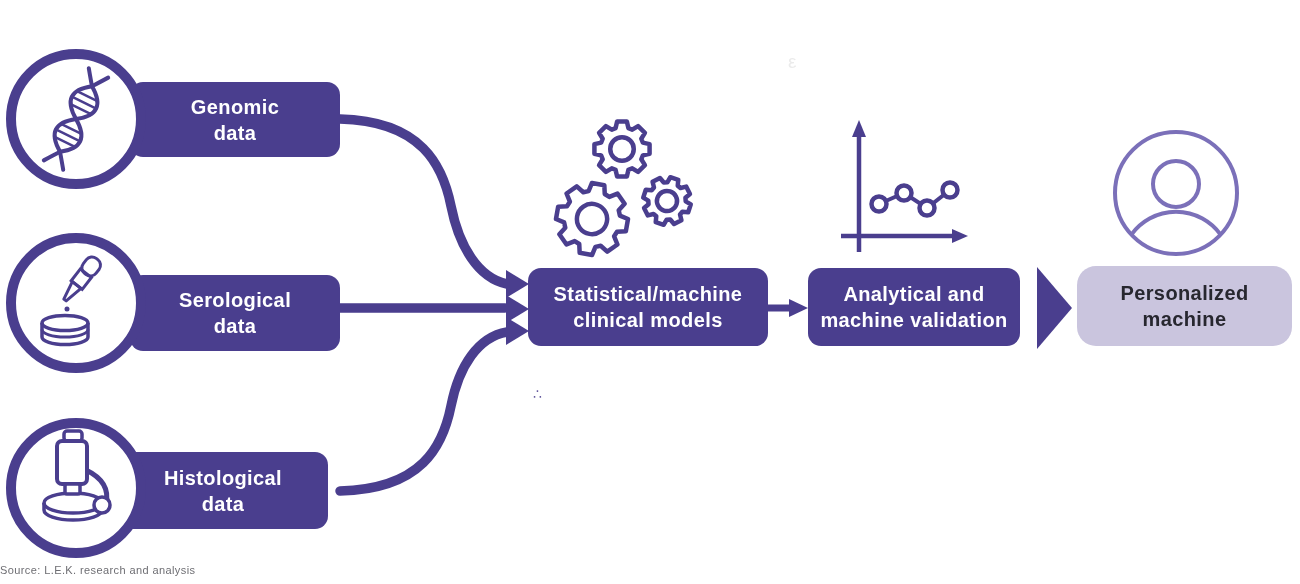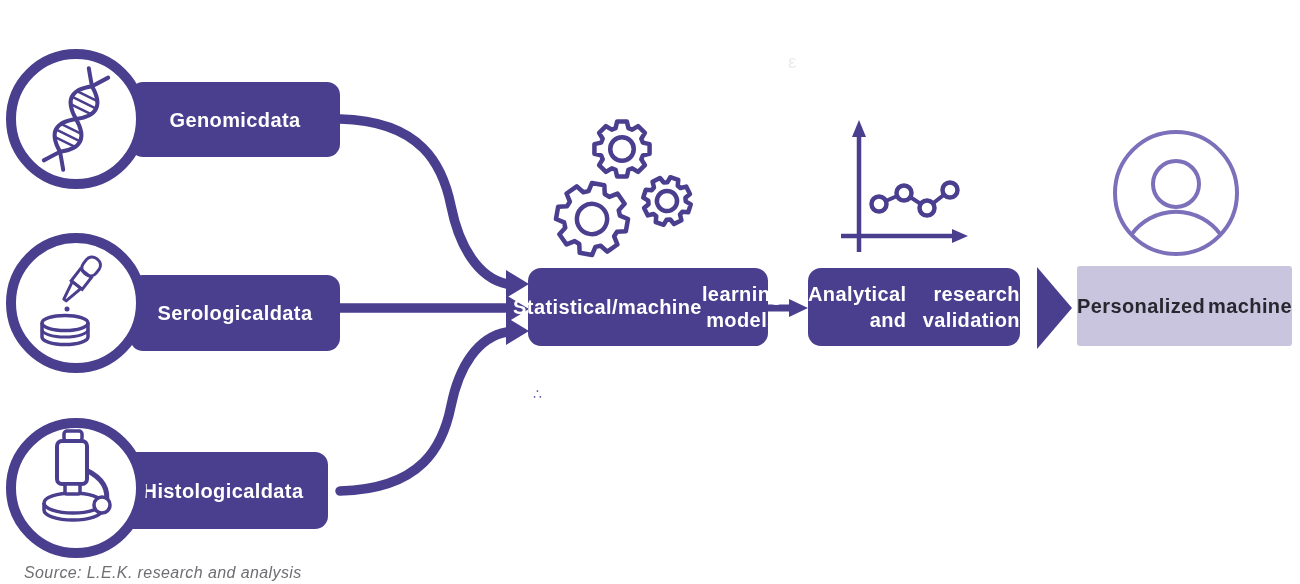--- a/index.html
+++ b/index.html
@@ -10,36 +10,36 @@
   svg{display:block;}
   .connectors{position:absolute;left:0;top:0;z-index:1;}
   .stroke-p{stroke:var(--purple);}
   .fill-p{fill:var(--purple);}
   .stroke-l{stroke:var(--personPurple);}
   .nofill{fill:none;}
   .whitefill{fill:#ffffff;}
 
   .pill{
     position:absolute;z-index:2;border-radius:13px;background:var(--purple);
-    display:flex;flex-direction:row;justify-content:center;align-items:center;
+    display:flex;flex-direction:column;justify-content:center;align-items:center;
     color:#ffffff;font-size:20px;font-weight:600;letter-spacing:.4px;line-height:26px;
     text-align:center;
   }
-  .pill.light{background:var(--lightPurple);color:var(--darkText);border-radius:3px;justify-content:space-between;}
+  .pill.light{background:var(--lightPurple);color:var(--darkText);border-radius:19px;}
 
   .src-circle{
     position:absolute;z-index:3;width:120px;height:120px;border-radius:50%;
     border:10px solid var(--purple);background:#ffffff;
     display:flex;align-items:center;justify-content:center;
   }
   .icon-abs{position:absolute;z-index:2;}
   .decor{position:absolute;z-index:4;}
   .source-note{
-    position:absolute;left:24px;top:564px;z-index:4;
-    font-size:16px;letter-spacing:.4px;color:var(--sourceText);font-style:italic;
+    position:absolute;left:0;top:564px;z-index:4;
+    font-size:11px;letter-spacing:.4px;color:var(--sourceText);
   }
 </style>
 </head>
 <body>
 
 <div class="canvas">
 
   <svg class="connectors" width="1300" height="584" viewBox="0 0 1300 584">
     <g>
       <path class="stroke-p nofill" d="M 340,119 C 422,121 443,166 451,206 C 459,246 478,278 507,284" stroke-width="9.5" stroke-linecap="round"></path>
@@ -136,26 +136,26 @@
   </svg>
 
   <svg class="icon-abs" style="left:1106px;top:123px;" width="140" height="140" viewBox="0 0 140 140">
     <circle class="stroke-l nofill" stroke-width="4" cx="70" cy="70" r="61"></circle>
     <circle class="stroke-l nofill" stroke-width="4" cx="70" cy="61" r="23"></circle>
     <path class="stroke-l nofill" stroke-width="4" d="M 25.4,111.6 A 55 55 0 0 1 114.6,111.6"></path>
   </svg>
 
   <div class="pill" style="left:528px;top:268px;width:240px;height:78px;">
     <span>Statistical/machine</span>
-    <span>learning models</span>
+    <span>clinical models</span>
   </div>
 
   <div class="pill" style="left:808px;top:268px;width:212px;height:78px;text-align:right;">
     <span>Analytical and</span>
-    <span>research validation</span>
+    <span>machine validation</span>
   </div>
 
   <div class="pill light" style="left:1077px;top:266px;width:215px;height:80px;">
     <span>Personalized</span>
     <span>machine</span>
   </div>
 
   <span class="decor" style="left:788px;top:51px;font-size:19px;color:#ebebeb;">ε</span>
   <span class="decor" style="left:533px;top:386px;font-size:14px;color:var(--purple);opacity:.85;">∴</span>
 

